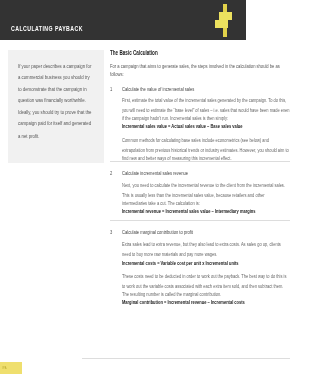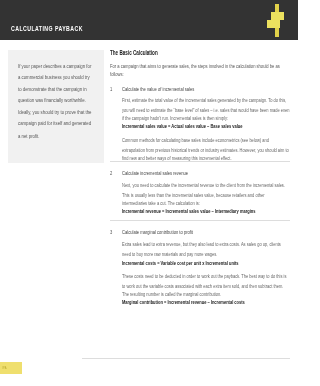--- a/index.html
+++ b/index.html
@@ -5,21 +5,21 @@
   html,body{margin:0;padding:0;}
   body{
     width:298px;height:386px;
     background:#ffffff;
     font-family:"Liberation Sans", sans-serif;
     overflow:hidden;
     position:relative;
   }
   
   .header{
-    position:absolute;left:0;top:0;width:298px;height:40px;
+    position:absolute;left:0;top:0;width:246px;height:40px;
     background:#333333;
   }
   .header-title{
     position:absolute;left:11px;top:23px;
     color:#ffffff;
     font-size:5.2px;
     letter-spacing:0.45px;
     font-weight:bold;
     white-space:nowrap;
     transform:scaleY(1.5);

